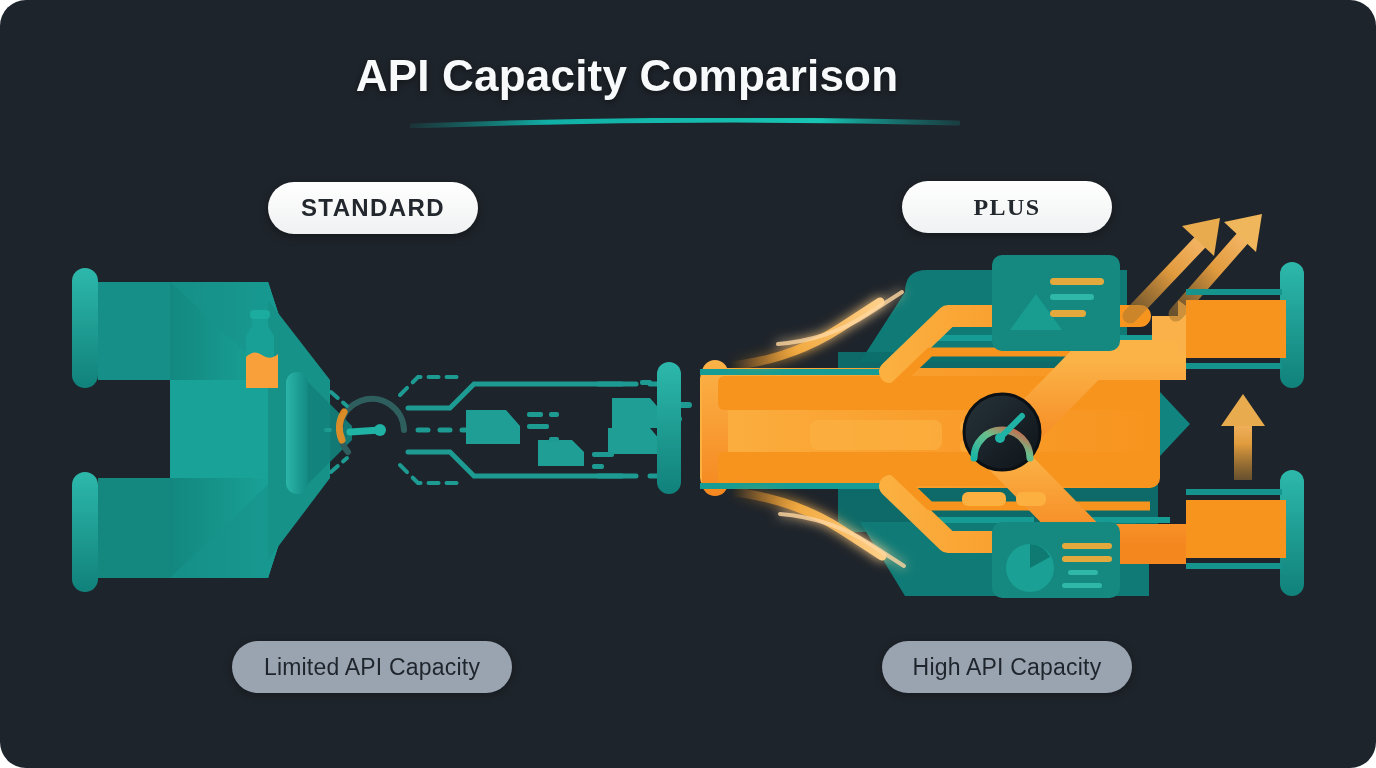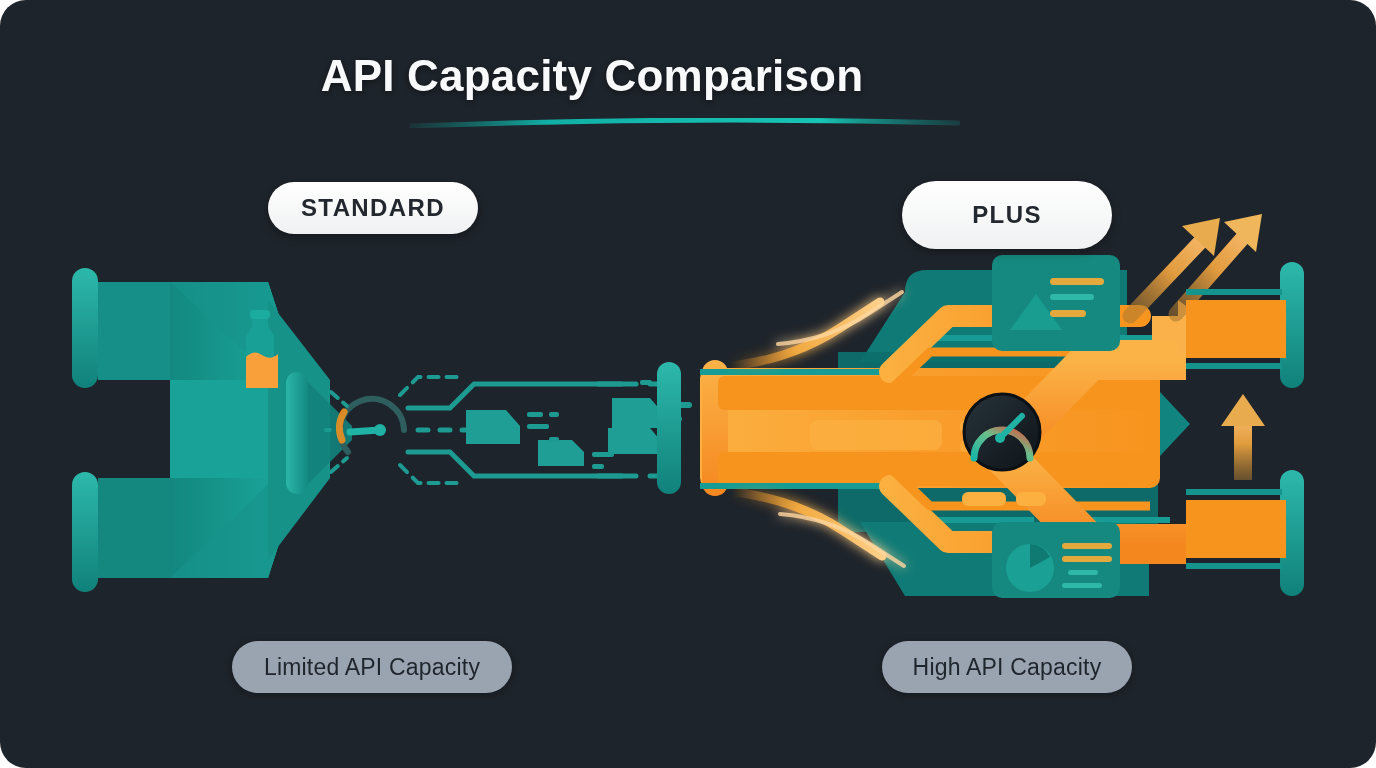--- a/index.html
+++ b/index.html
@@ -25,20 +25,21 @@
   }
 
   
   .title-wrap {
     position: absolute;
     top: 52px;
     left: 0;
     width: 1184px;
     text-align: center;
     pointer-events: none;
+    padding-left: 35px;
   }
   .title {
     font-size: 44px;
     font-weight: 700;
     color: #f7f9fa;
     letter-spacing: 0.2px;
     line-height: 1.1;
     text-shadow: 0 2px 6px rgba(0,0,0,.45);
     display: inline-block;
   }
@@ -59,21 +60,21 @@
     justify-content: center;
     border-radius: 999px;
     background: linear-gradient(180deg,#ffffff 0%, #f0f1f2 100%);
     color: #23282e;
     font-weight: 700;
     font-size: 24px;
     letter-spacing: 1.4px;
     box-shadow: 0 3px 10px rgba(0,0,0,.35);
   }
   #badge-standard { left: 268px; top: 182px; width: 210px; height: 52px; }
-  #badge-plus     { left: 902px; top: 181px; width: 210px; height: 68px; }
+  #badge-plus     { left: 902px; top: 181px; width: 210px; height: 52px; font-family: Liberation Serif, serif; }
 
   
   .caption {
     position: absolute;
     display: flex;
     align-items: center;
     justify-content: center;
     border-radius: 999px;
     background: #9aa3b0;
     color: #1f252c;

